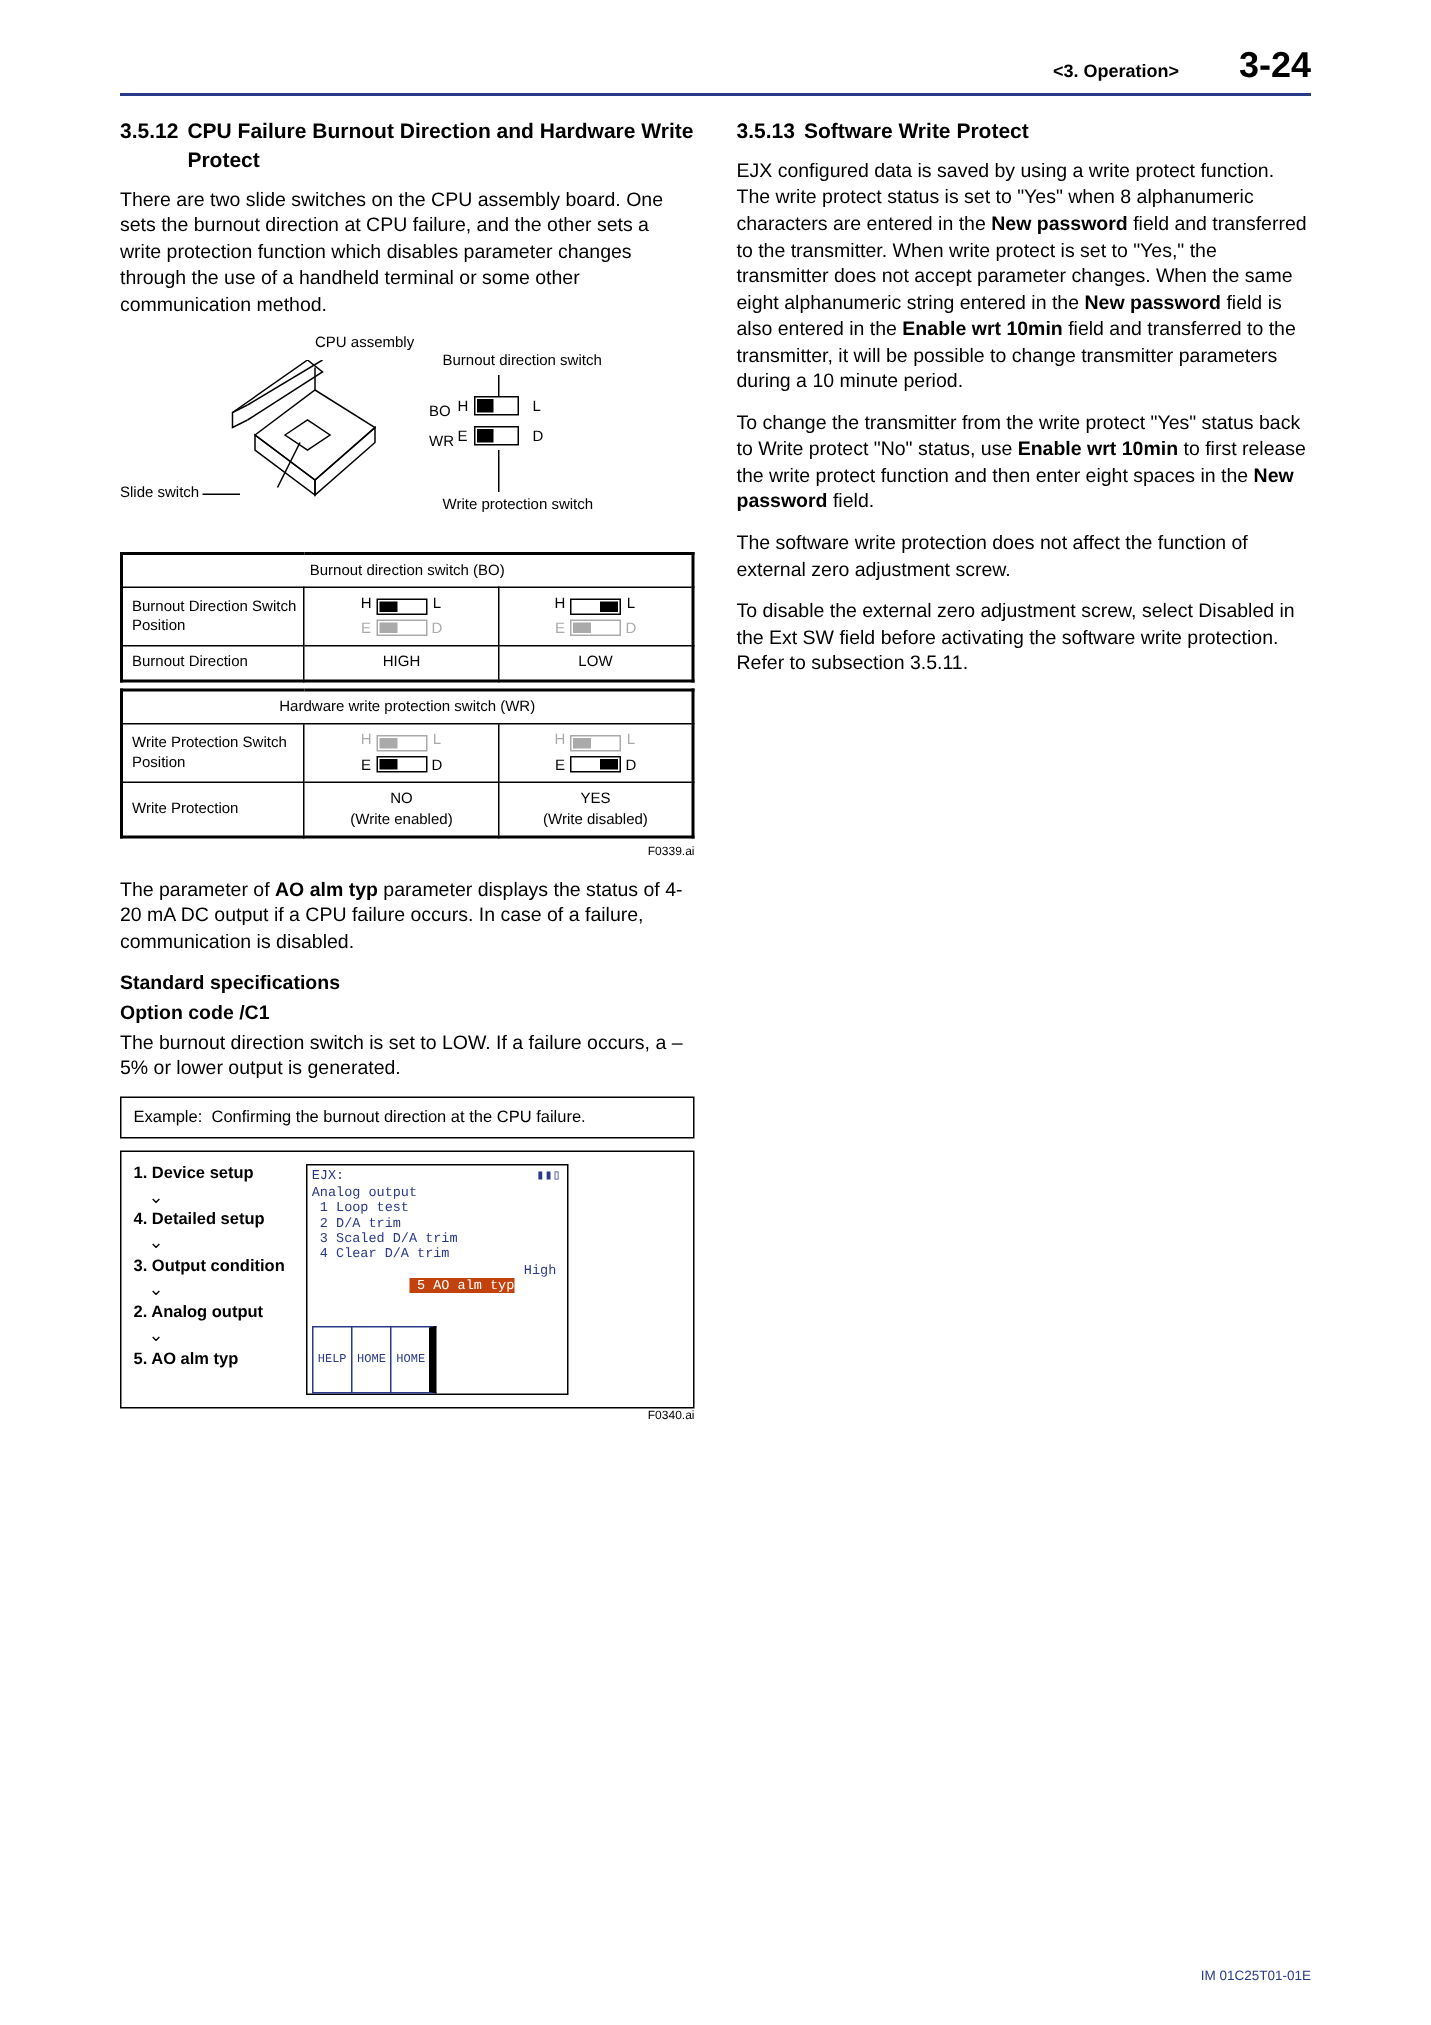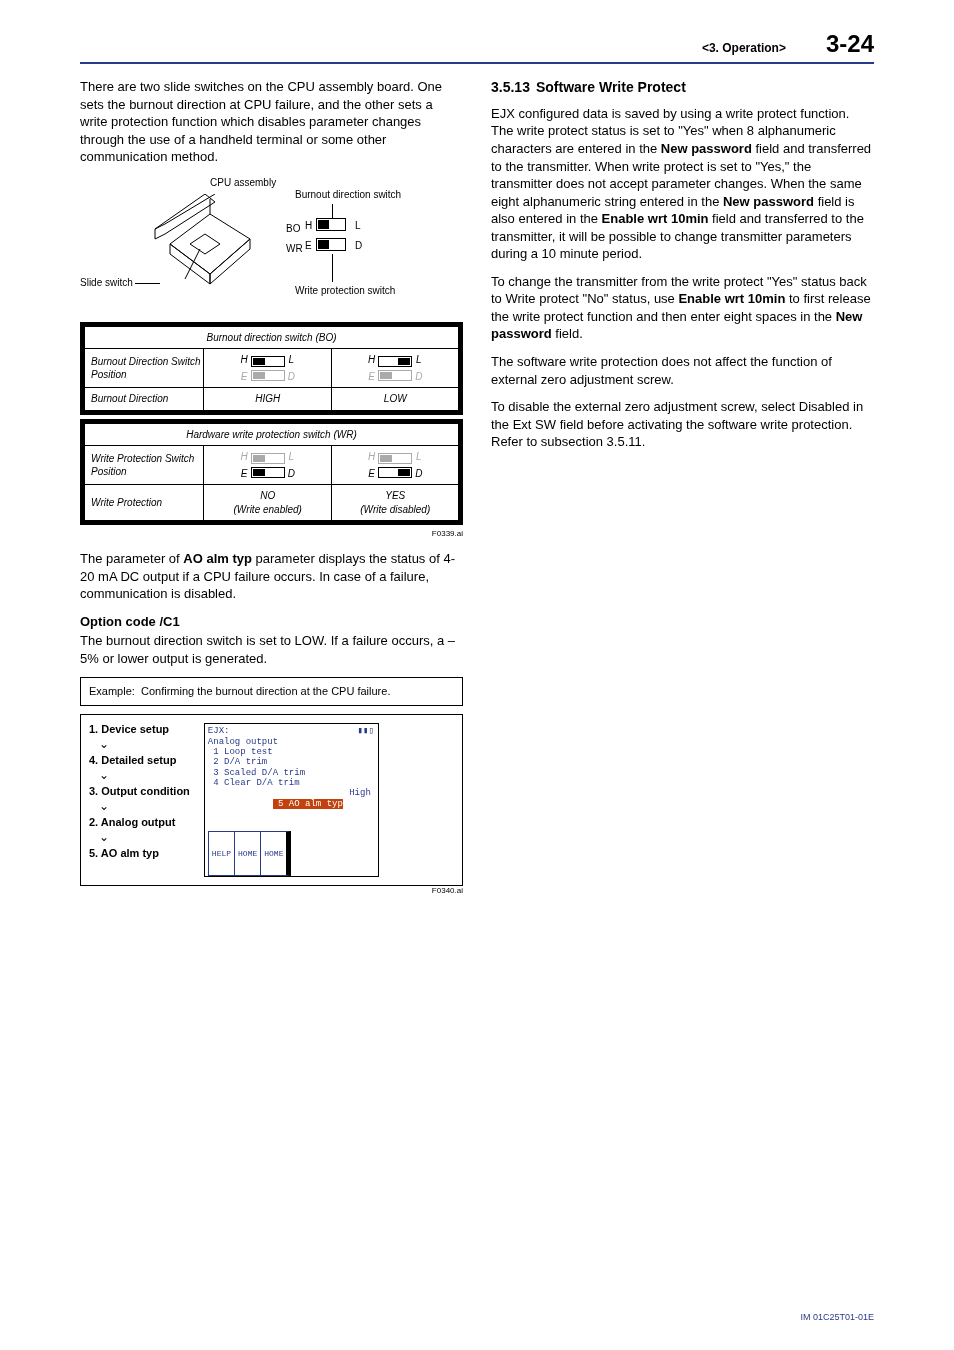--- a/index.html
+++ b/index.html
@@ -81,26 +81,25 @@
     content:"";
     position:absolute;
     width:11px; height:9px;
     background:#000;
     top:1px;
   }
   .small-sw.left::before { left:1px; }
 
   
   .swtable {
-    border:5px solid #000000;
+    border:2px solid #000000;
     width:100%;
     font-size:10px;
     border-collapse: collapse;
     margin-bottom: 4px;
-    font-style: italic;
   }
   .swtable td, .swtable th {
     border:1px solid #000;
     text-align:center;
     padding:4px 2px;
     vertical-align: middle;
   }
   .swtable th { font-weight:normal; }
   .swtable .hdr { background:#fff; }
   .swcell {
@@ -174,20 +173,24 @@
 
 <div class="page">
   <div class="header">
     <span class="header-section">&lt;3. Operation&gt;</span>
     <span class="header-pagenum">3-24</span>
   </div>
 
   <div class="columns">
 
     <div class="col">
+      <h3 class="sec">
+        <span class="num">3.5.12</span>
+        <span class="ttl">CPU Failure Burnout Direction and Hardware Write Protect</span>
+      </h3>
       <p>There are two slide switches on the CPU assembly board. One sets the burnout direction at CPU failure, and the other sets a write protection function which disables parameter changes through the use of a handheld terminal or some other communication method.</p>
 
       <div class="diagram-box">
         <span class="lbl" style="left:130px; top:0;">CPU assembly</span>
         <span class="lbl" style="left:215px; top:12px;">Burnout direction switch</span>
         <span class="lbl" style="left:215px; top:108px;">Write protection switch</span>
         <span class="lbl" style="left:0px; top:100px;">Slide switch</span>
 
         <svg class="cpu-svg" viewBox="0 0 110 110">
           <polygon points="20,50 60,20 100,45 60,80"></polygon>
@@ -326,20 +329,21 @@
           <td><span>YES</span><br><span>(Write disabled)</span></td>
         </tr>
       </tbody>
         </table>
       <div class="fignote">F0339.ai</div>
 
       <p>
         <span>The parameter of </span><span class="bold">AO alm typ</span><span> parameter displays the status of 4-20 mA DC output if a CPU failure occurs. In case of a failure, communication is disabled.</span>
       </p>
 
+      <p class="bold" style="margin-bottom:2px;">Standard specifications</p>
 
       <p class="bold" style="margin-bottom:2px;">Option code /C1</p>
       <p>The burnout direction switch is set to LOW. If a failure occurs, a –5% or lower output is generated.</p>
 
       <div class="example-frame">
         <span>Example:</span>&nbsp;
         <span>Confirming the burnout direction at the CPU failure.</span>
       </div>
 
       <div class="path-frame">

